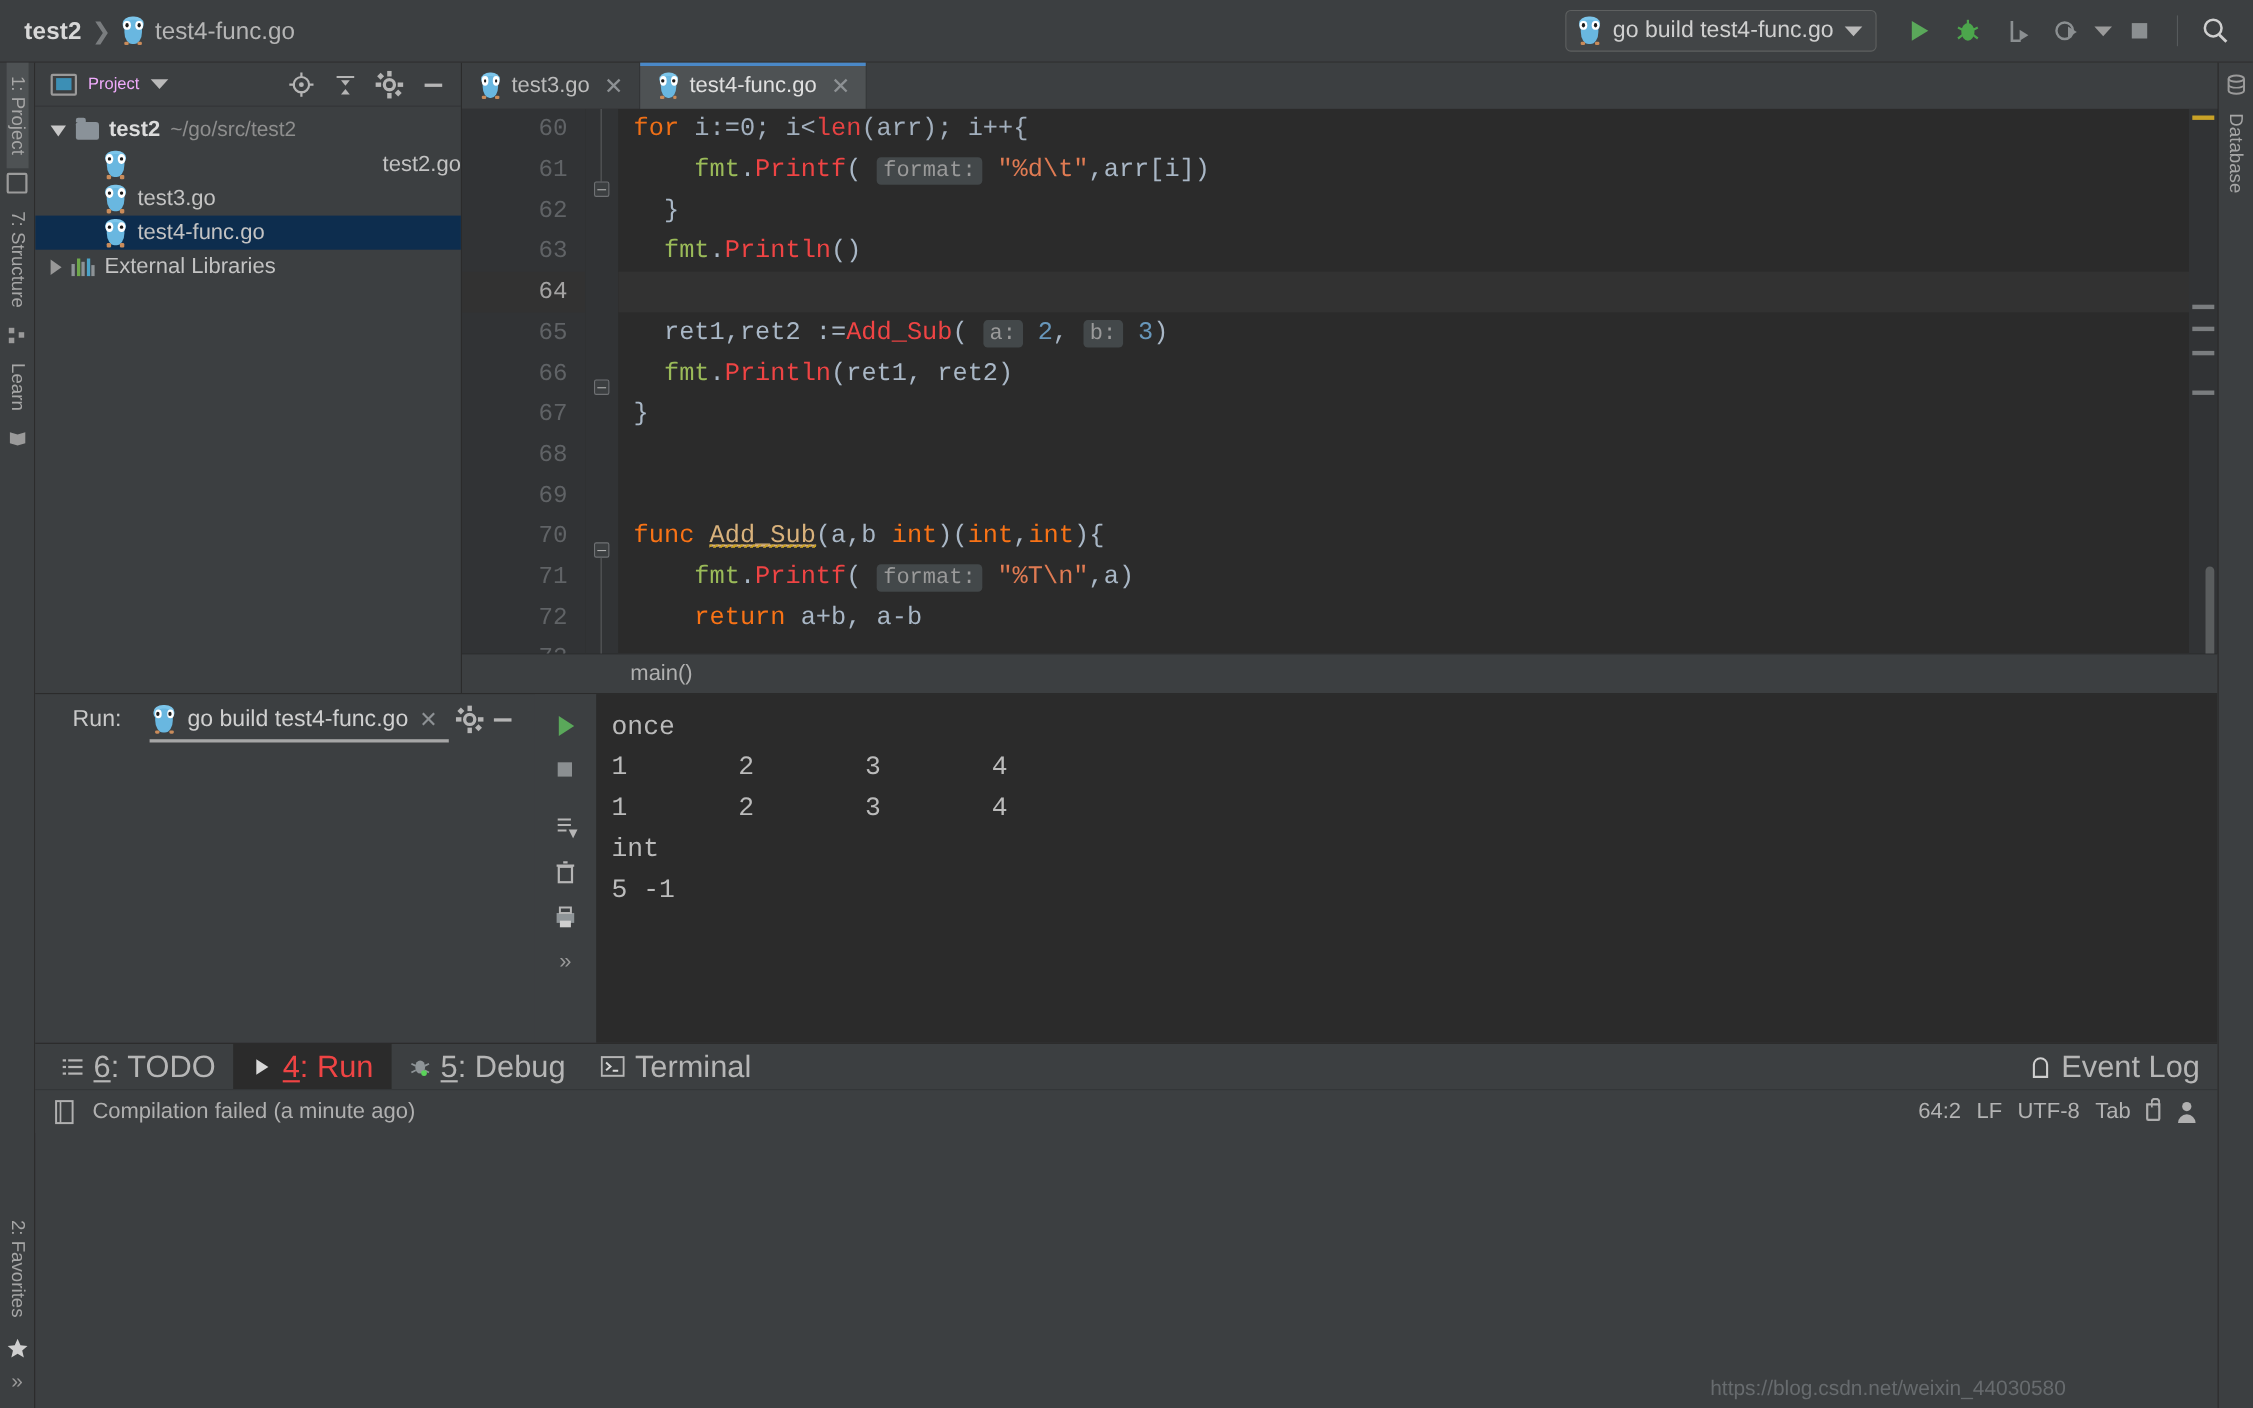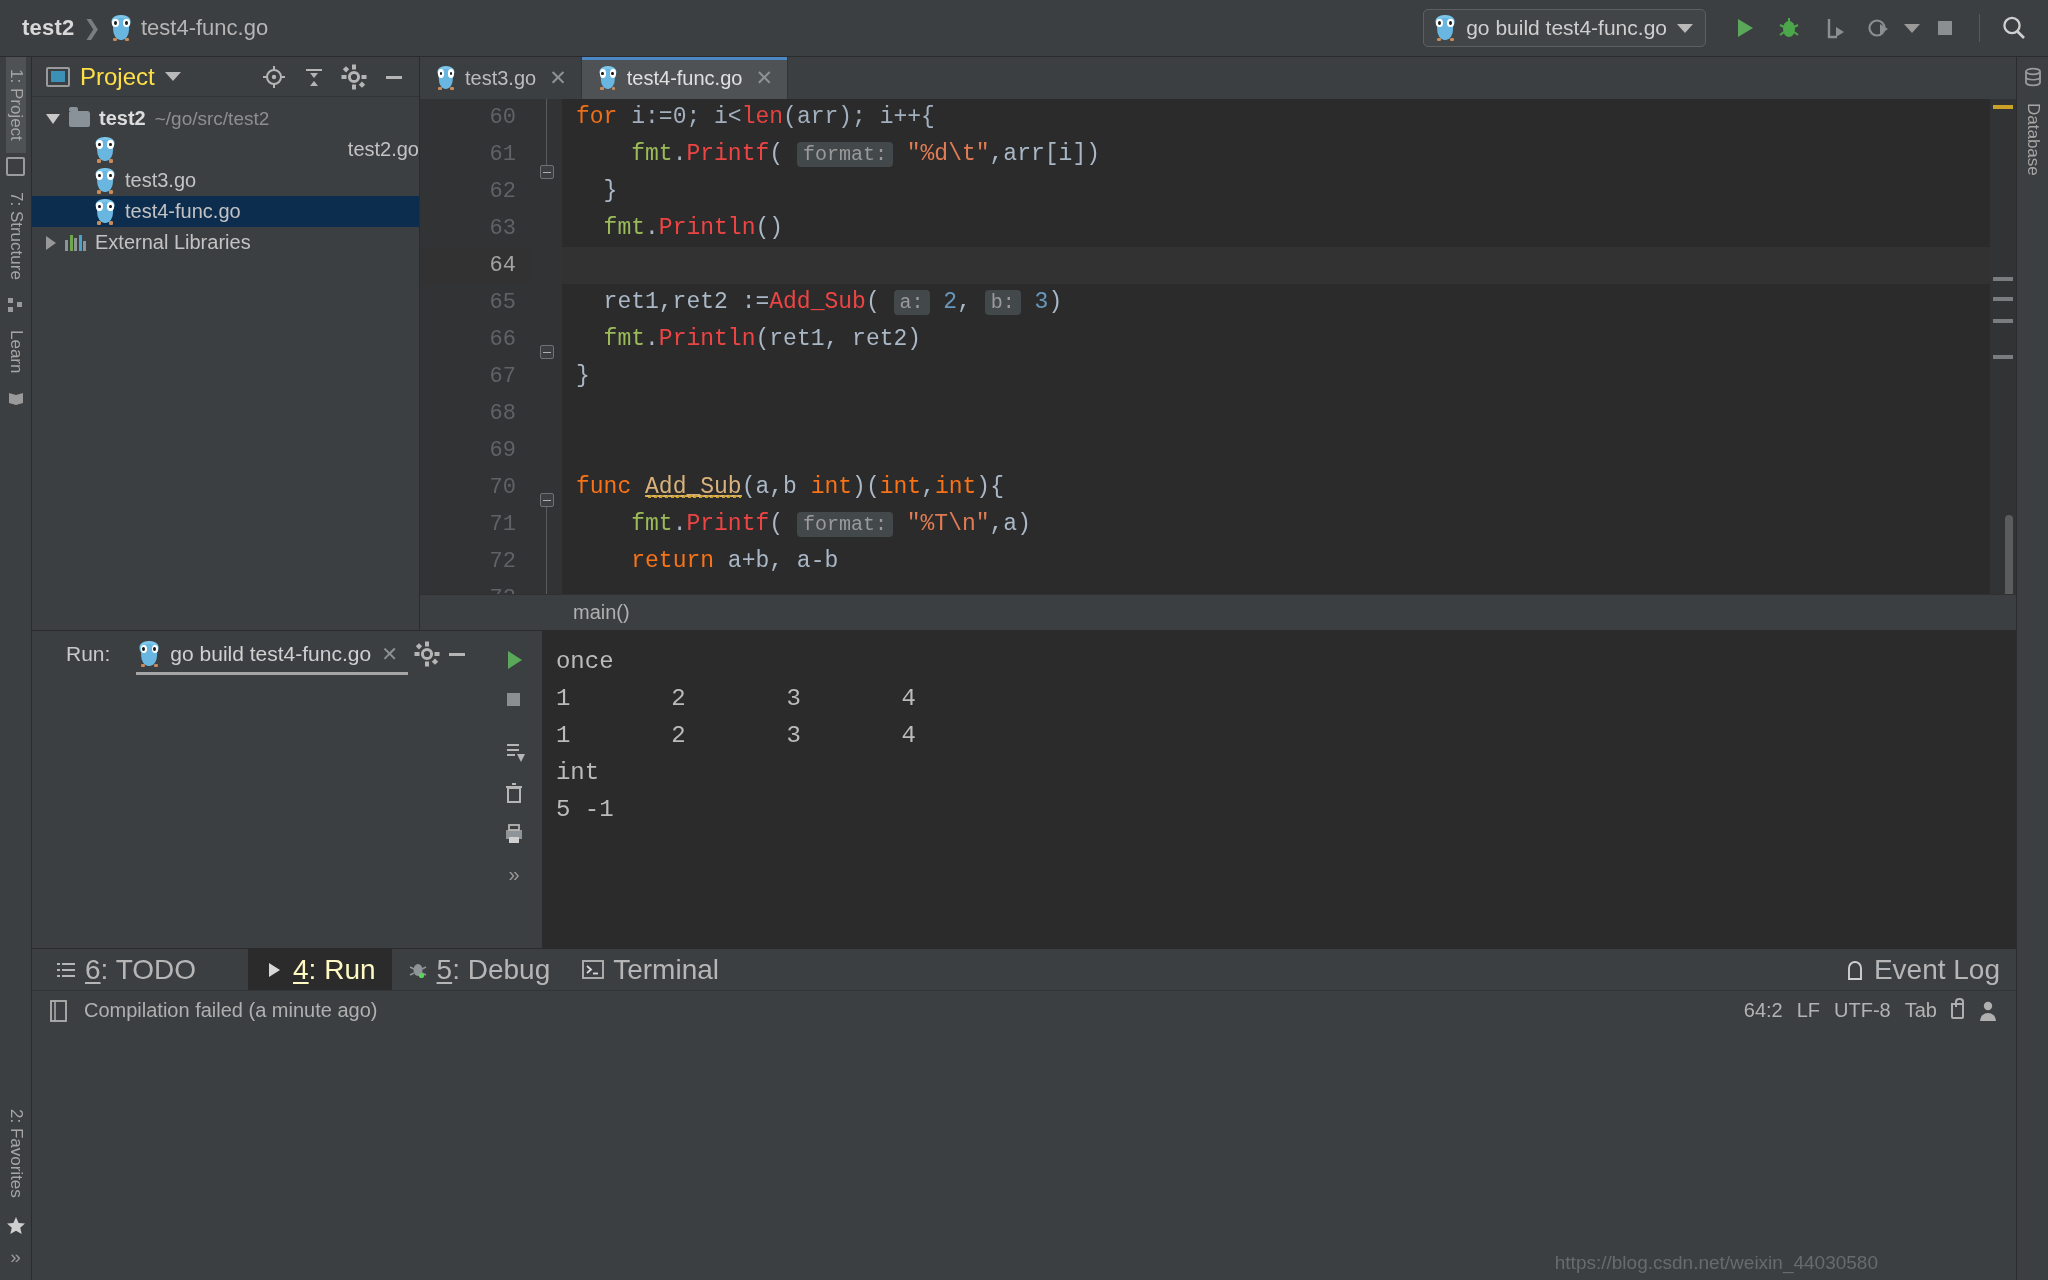--- a/index.html
+++ b/index.html
@@ -98,21 +98,21 @@
 
   
   .project-panel {
     width: 388px; background: #3c3f41; display: flex; flex-direction: column;
     border-right: 1px solid #2b2b2b;
   }
   .pp-header {
     height: 40px; display: flex; align-items: center;
     padding: 0 10px 0 14px; gap: 10px; border-bottom: 1px solid #323537;
   }
-  .pp-title { color: #fde047; font-size: 24px; }
+  .pp-title { color: #f0abfc; font-size: 15px; }
   .pp-icon-box { width: 24px; height: 20px; border: 2px solid #9a9a9a; border-radius: 2px;
                  display:flex; align-items:center; justify-content:center; }
   .pp-icon-box i { width: 14px; height: 11px; background: #3c8fb5; display:block; }
   .pp-spacer { flex: 1; }
   .pp-act { width: 30px; height: 30px; display:flex; align-items:center; justify-content:center; }
   .pp-tree { flex: 1; padding-top: 6px; overflow: hidden; }
   .tree-row {
     height: 31px; display: flex; align-items: center; gap: 9px;
     padding-left: 14px; color: #c3c3c3; font-size: 20px; white-space: nowrap;
   }
@@ -219,21 +219,21 @@
 
   
   .twbar {
     height: 42px; background:#3c3f41; display:flex; align-items:stretch;
     border-top:1px solid #2b2b2b; padding-left: 8px;
   }
   .twitem {
     display:flex; align-items:center; gap:9px; padding: 0 16px;
     color:#b6b6b6; font-size:28px;
   }
-  .twitem.active { background:#2b2b2b; color:#fef9c3;margin-left:36px; }
+  .twitem.active { background:#2b2b2b; color:#ef4444; }
   .twitem u { text-underline-offset: 3px; }
   .tw-spacer { flex:1; }
   .statusbar {
     height: 40px; background:#3c3f41; display:flex; align-items:center;
     padding: 0 18px 0 16px; color:#b0b0b0; font-size:20px; gap: 14px;
     border-top:1px solid #333638;
   }
   .sb-spacer { flex:1; }
   .sb-item { color:#b3b3b3; font-size:20px; }
   .watermark {

